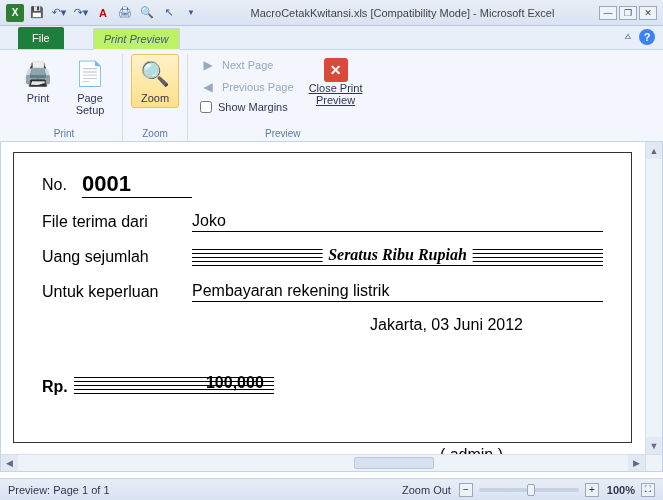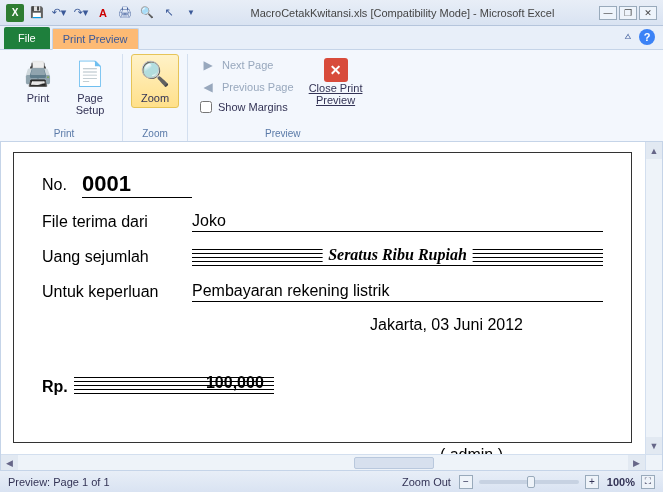--- a/index.html
+++ b/index.html
@@ -8,23 +8,23 @@
   
   .titlebar { height: 26px; background: linear-gradient(#e8eef7,#d9e3f2); display: flex; align-items: center; font-size: 11px; color: #444; border-bottom: 1px solid #b5c5dc; }
   .titlebar .qat { display: flex; align-items: center; gap: 4px; padding: 0 6px; }
   .titlebar .qat .xl { width: 18px; height: 18px; background: #2e7d32; color: #fff; font-size: 10px; font-weight: bold; display: flex; align-items: center; justify-content: center; border-radius: 2px; }
   .titlebar .qat .qbtn { width: 18px; height: 18px; display: flex; align-items: center; justify-content: center; color: #3b5998; font-size: 11px; cursor: default; }
   .titlebar .title { flex: 1; text-align: center; white-space: nowrap; overflow: hidden; }
   .titlebar .winbtns { display: flex; gap: 2px; padding-right: 6px; }
   .titlebar .winbtns span { width: 18px; height: 14px; border: 1px solid #9ab; font-size: 9px; display: flex; align-items: center; justify-content: center; background: #eef4fb; }
 
   
-  .tabs { height: 24px; background: #e8eff9; display: flex; align-items: flex-end; padding-left: 4px; font-size: 11px; border-bottom: 1px solid #c5d4e8; position: relative; }
+  .tabs { height: 24px; background: #e8eff9; display: flex; align-items: flex-end; padding-left: 18px; font-size: 11px; border-bottom: 1px solid #c5d4e8; position: relative; gap: 27px; }
   .file-tab { background: #1e7f3c; color: #fff; height: 22px; padding: 0 14px; display: flex; align-items: center; border-radius: 2px 2px 0 0; margin-right: 2px; }
-  .pp-tab { background: #fdba74; color: #3b5998; height: 22px; padding: 0 10px; display: flex; align-items: center; border: 1px solid #c5d4e8; border-bottom: 1px solid #f7fbff; border-radius: 2px 2px 0 0; position: relative; top: 1px; }
+  .pp-tab { background: #bef264; color: #3b5998; height: 22px; padding: 0 10px; display: flex; align-items: center; border: 1px solid #c5d4e8; border-bottom: 1px solid #f7fbff; border-radius: 2px 2px 0 0; position: relative; top: 1px; font-style: italic; }
   .tabs .right { margin-left: auto; display: flex; align-items: center; gap: 6px; padding-right: 8px; height: 24px; }
   .tabs .right .caret { color: #3b5998; font-size: 10px; }
   .tabs .right .help { width: 16px; height: 16px; background: #3b82f6; color: #fff; border-radius: 50%; font-size: 11px; font-weight: bold; display: flex; align-items: center; justify-content: center; }
 
   
   .ribbon { height: 92px; background: #f3f7fd; border-bottom: 1px solid #c5d4e8; display: flex; padding: 4px 6px 0 6px; font-size: 11px; color: #335; }
   .group { border-right: 1px solid #d3dfef; padding: 0 8px; display: flex; flex-direction: column; }
   .group:last-child { border-right: none; }
   .group .body { flex: 1; display: flex; align-items: flex-start; gap: 4px; }
   .group .label { text-align: center; font-size: 10px; color: #5a7aa8; padding: 3px 0 2px 0; }
@@ -57,21 +57,21 @@
   .no-row .num { font-weight: bold; font-size: 22px; width: 110px; border-bottom: 1px solid #000; display:inline-block; }
   .ruled { flex:1; height: 22px; position:relative; background: repeating-linear-gradient(to bottom, transparent 0 3px, #000 3px 4px); }
   .ruled .txt { position:absolute; left:50%; top:0; transform:translateX(-50%); background:#fff; padding:0 6px; font-style:italic; font-weight:bold; font-family:"Times New Roman"; }
   .ruled2 { width:260px; height:22px; background: repeating-linear-gradient(to bottom, transparent 0 3px, #000 3px 4px); position:relative; margin-top:40px; }
   .ruled2 .txt { position:absolute; right:10px; top:0; font-weight:bold; }
   .rp { font-weight: bold; font-size:16px; }
   .date { text-align: right; padding-right: 80px; margin-top: 4px; }
   .signer { text-align: right; padding-right: 100px; margin-top: 50px; }
 
   
-  .status { position:absolute; left:0; right:0; bottom:8px; height:22px; background: linear-gradient(#e8eef7,#d9e3f2); border-top:1px solid #c5d4e8; display:flex; align-items:center; font-size:11px; color:#335; padding:0 8px; }
+  .status { position:absolute; left:0; right:0; bottom:0; height:22px; background: linear-gradient(#e8eef7,#d9e3f2); border-top:1px solid #c5d4e8; display:flex; align-items:center; font-size:11px; color:#335; padding:0 8px; }
   .status .spacer { flex:1; }
   .status .zoomctrl { display:flex; align-items:center; gap:6px; }
   .status .slider { width:100px; height:4px; background:#c7d2e2; position:relative; border-radius:2px; }
   .status .slider .knob { position:absolute; left:48%; top:-4px; width:8px; height:12px; background:#eef3f9; border:1px solid #9ab; border-radius:2px; }
   .status .zbtn { width:14px; height:14px; border:1px solid #9ab; display:flex;align-items:center;justify-content:center; font-size:10px; background:#eef3f9; }
 </style>
 </head>
 <body>
 
 <div class="titlebar">

